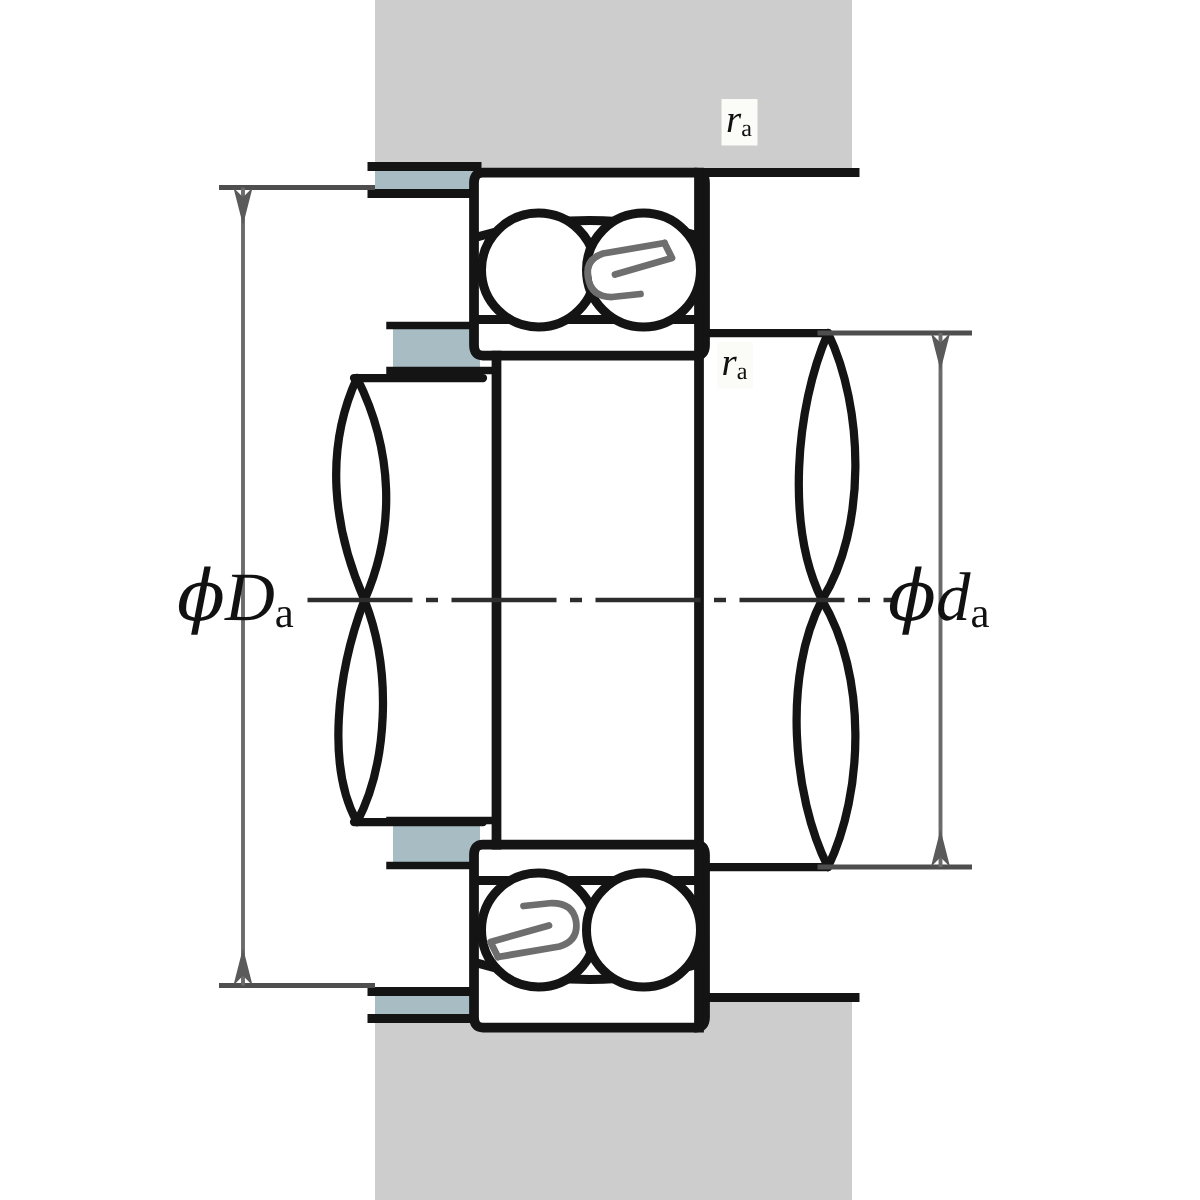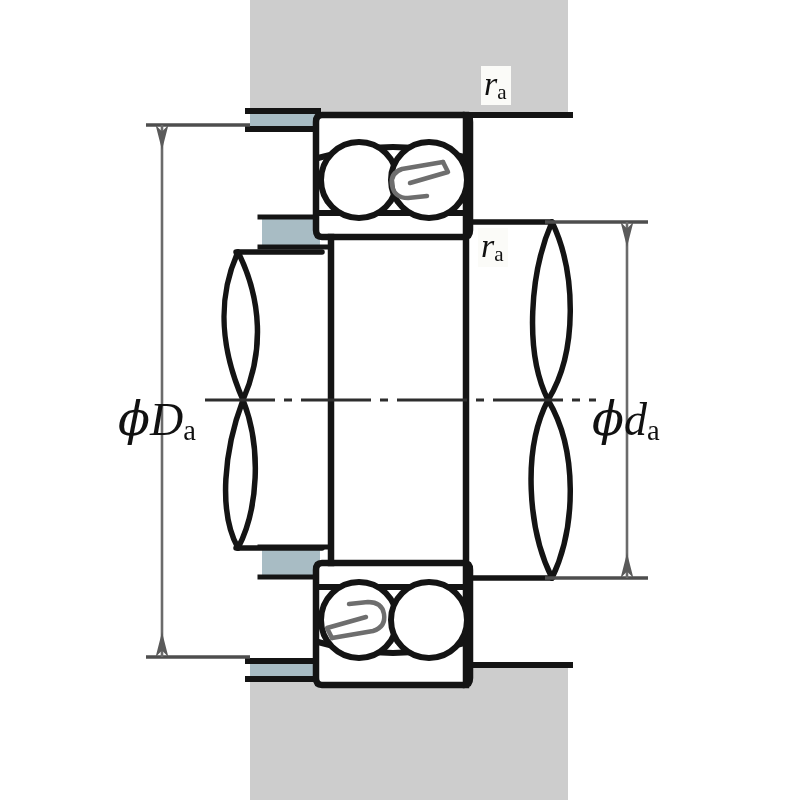--- a/index.html
+++ b/index.html
@@ -35,29 +35,28 @@
     font-style: italic;
   }
   .label .sub {
     font-style: normal;
     font-size: 0.62em;
     vertical-align: -0.18em;
     letter-spacing: 0;
   }
   .dim-label {
     font-size: 46px;
-    margin-top: 21px;
   }
   .dim-label .phi {
     font-style: italic;
     font-family: "DejaVu Serif", serif;
     font-size: 1.02em;
   }
   .r-label {
-    font-size: 34px;
+    font-size: 26px;
     background: #fbfbf8;
     padding: 1px 4px 2px 3px;
   }
   #label-phi-Da { left: 118px; top: 375px; }
   #label-phi-da { left: 592px; top: 375px; }
   #label-ra-top { left: 481px; top: 66px; }
   #label-ra-mid { left: 478px; top: 228px; }
 </style>
 </head>
 <body>

